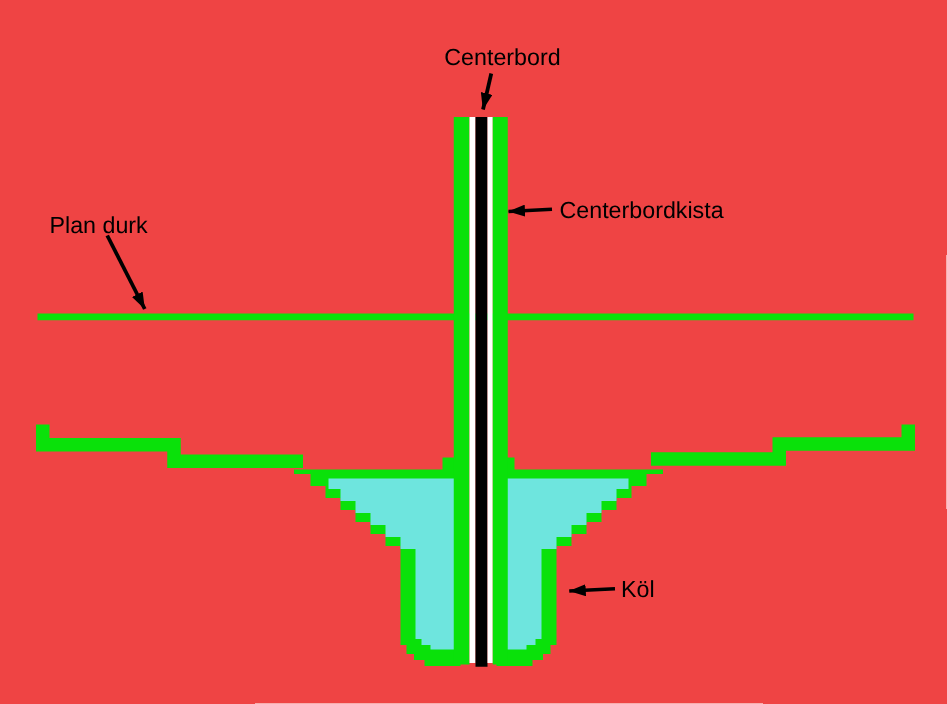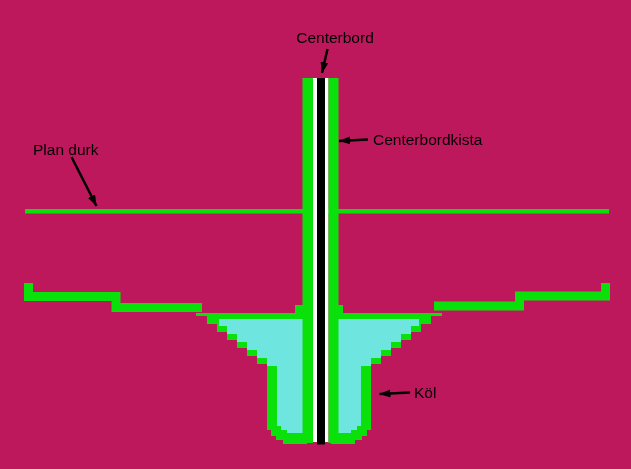--- a/index.html
+++ b/index.html
@@ -1,19 +1,19 @@
 <!DOCTYPE html>
 <html><head>
 <meta charset="utf-8">
 <style>
   html,body{margin:0;padding:0;background:#ffffff;}
   .canvas{
     position:relative;
     width:631px;height:469px;
-    background:#be185d;
+    background:#ef4444;
     font-family:"Liberation Sans", sans-serif;
     overflow:hidden;
   }
   svg text{
     font-family:"Liberation Sans", sans-serif;
     font-size:15.5px;
     fill:#000000;
   }
 </style>
 </head>

